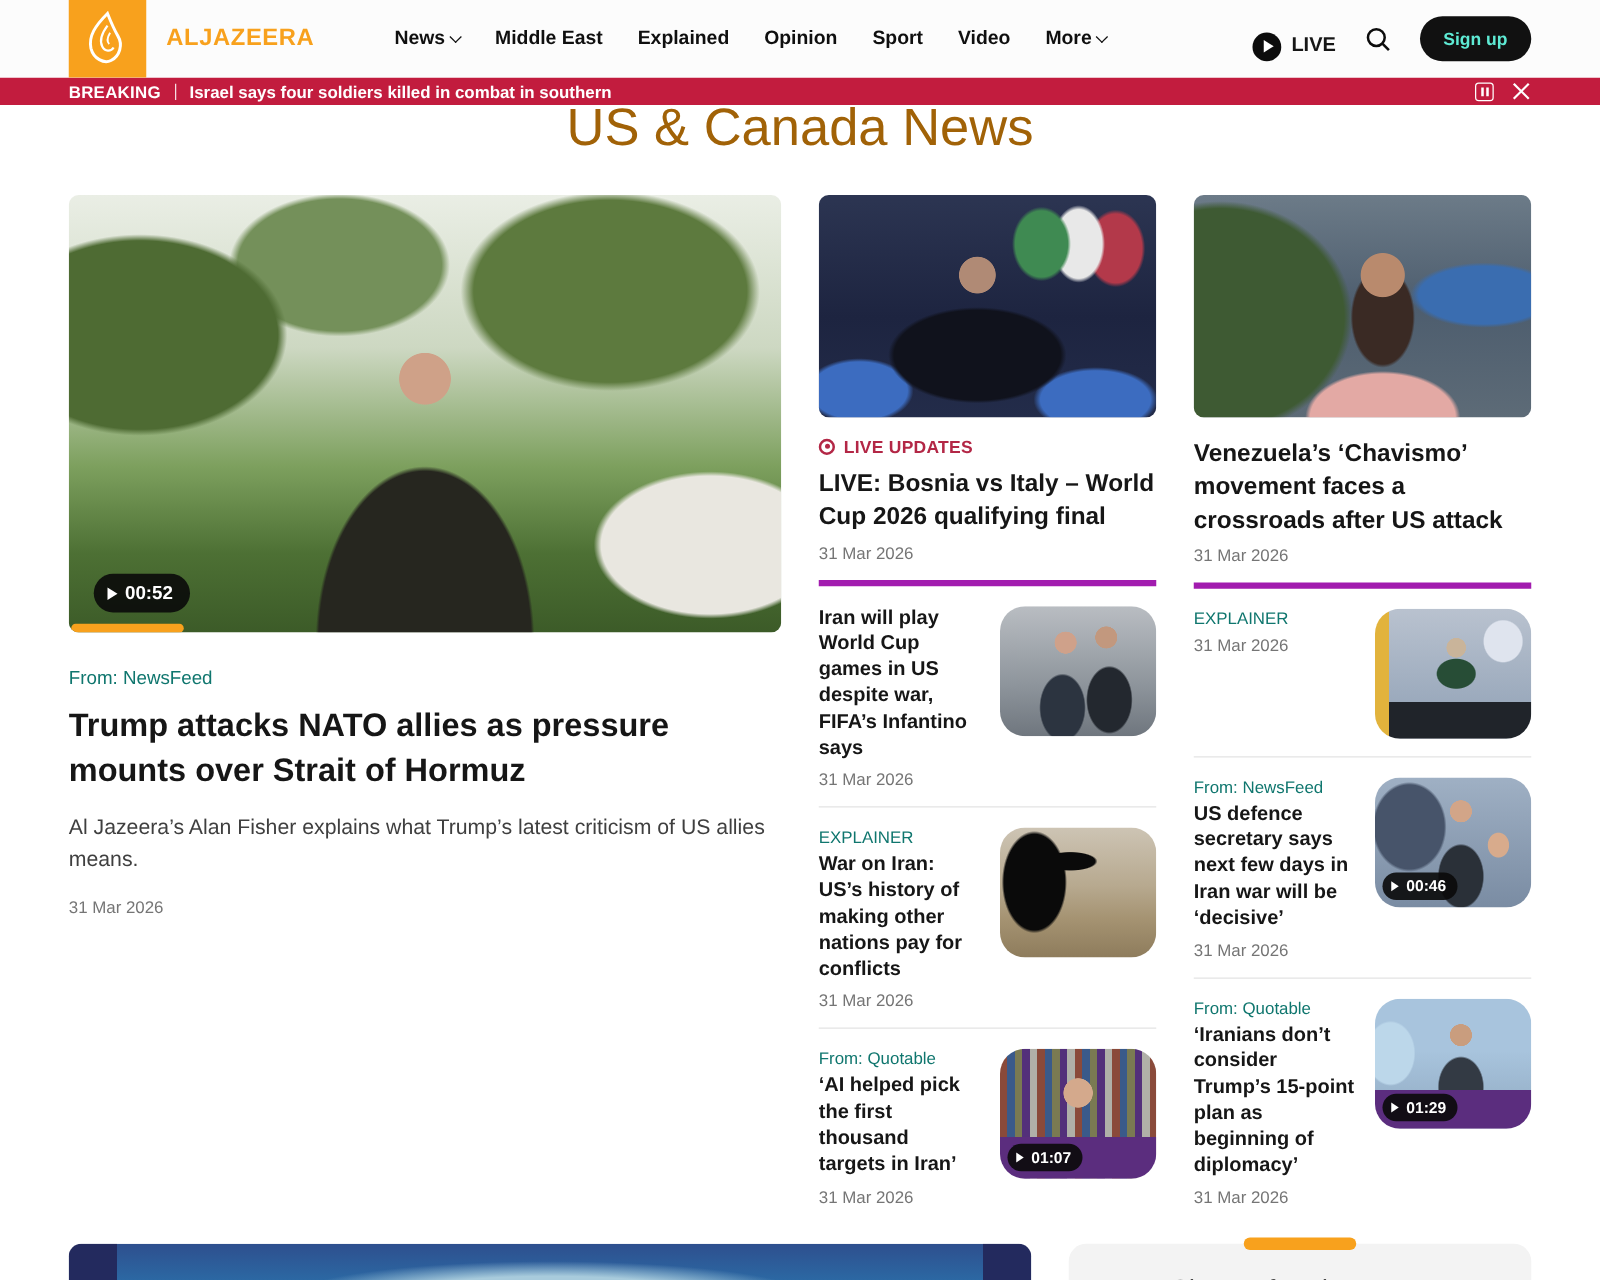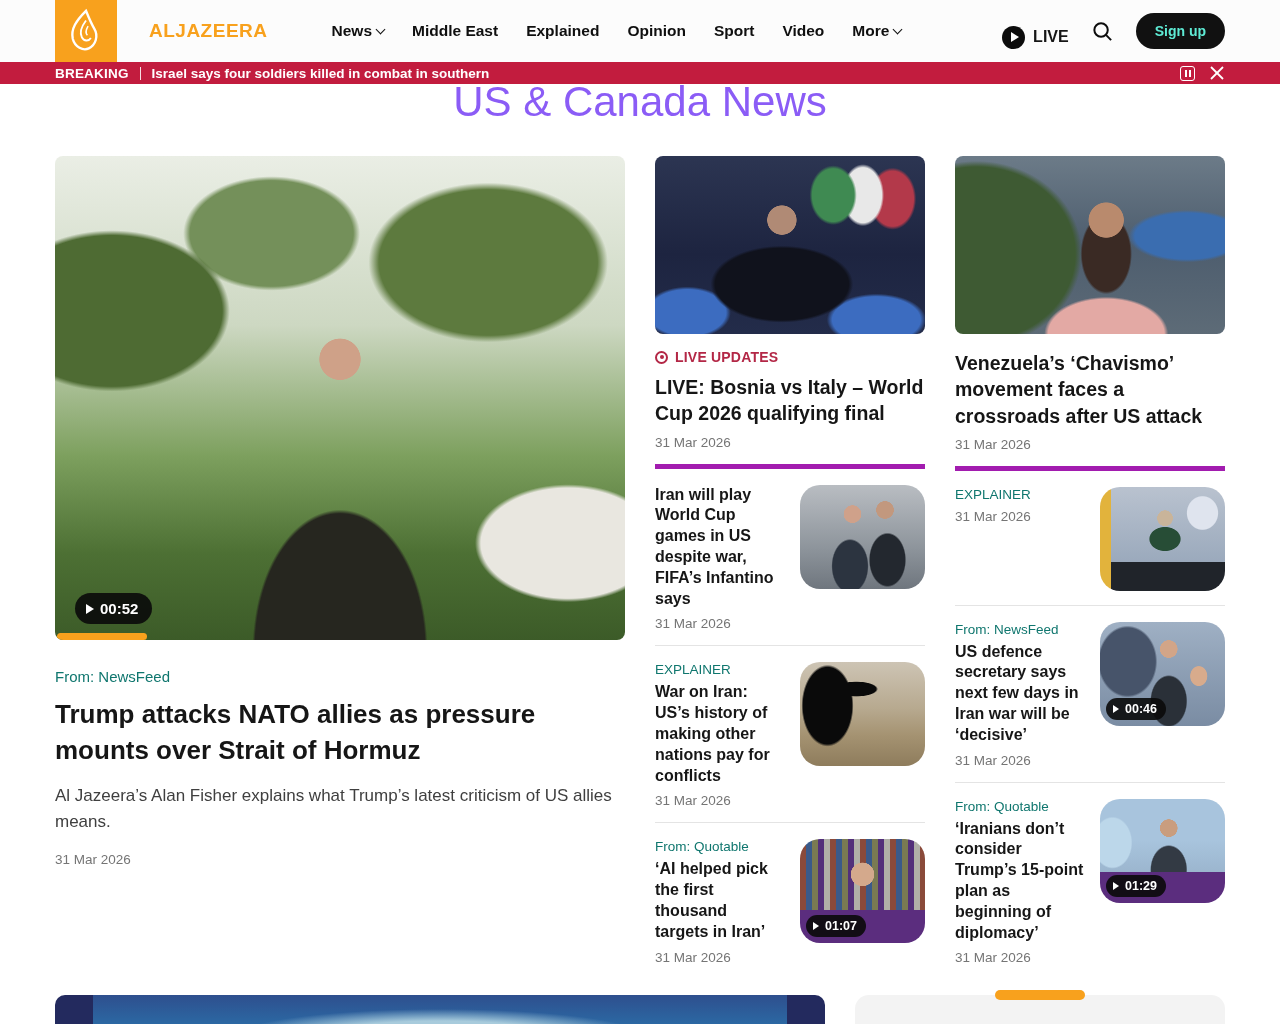--- a/index.html
+++ b/index.html
@@ -2,21 +2,21 @@
 <html><head>
 <meta charset="utf-8">
 <style>
   * { margin:0; padding:0; box-sizing:border-box; }
   html,body { width:1280px; height:1024px; overflow:hidden; background:#fff;
     font-family:"Liberation Sans", sans-serif; color:#161616; }
 
   
   .header { height:62px; background:#fcfcfc; display:flex; align-items:center; position:relative; z-index:6; }
   .logo-box { width:62px; height:62px; background:#f8a11d; margin-left:55px; display:flex; align-items:center; justify-content:center; cursor:pointer; flex-shrink:0; }
-  .wordmark { color:#f8a11d; font-weight:700; font-size:19px; letter-spacing:.5px; margin-left:32px; cursor:pointer; }
+  .wordmark { color:#f8a11d; font-weight:700; font-size:19px; letter-spacing:.5px; margin-left:16px; cursor:pointer; }
   .nav { display:flex; align-items:center; gap:28px; margin-left:64px; }
   .nav-item { font-size:15.5px; font-weight:700; color:#0f0f0f; cursor:pointer; display:flex; align-items:center; gap:5px; white-space:nowrap; }
   .chev { width:7px; height:7px; border-right:1.6px solid #0f0f0f; border-bottom:1.6px solid #0f0f0f; transform:rotate(45deg); margin-top:-4px; }
   .header-right { margin-left:auto; margin-right:55px; display:flex; align-items:center; gap:22px; }
   .live-btn { display:flex; align-items:center; gap:8px; cursor:pointer;margin-top:12px; }
   .play-circle { width:23px; height:23px; border-radius:50%; background:#0c0c0c; display:flex; align-items:center; justify-content:center; }
   .play-circle i { display:block; width:0; height:0; border-top:5px solid transparent; border-bottom:5px solid transparent; border-left:8px solid #fff; margin-left:2px; }
   .live-label { font-size:16px; font-weight:700; }
   .search-btn { cursor:pointer; display:flex; }
   .signup-btn { background:#111; color:#5eead4; border:none; border-radius:20px; padding:10px 19px; font-size:14px; font-weight:700; cursor:pointer; font-family:inherit; }
@@ -25,26 +25,26 @@
   .breaking { position:relative; z-index:5; height:22px; background:#c21c3e; display:flex; align-items:center; padding:0 55px; color:#fff; }
   .breaking-label { font-size:13.5px; font-weight:700; letter-spacing:.2px; }
   .breaking-sep { width:1px; height:13px; background:rgba(255,255,255,.85); margin:0 11px; }
   .breaking-text { font-size:13.5px; font-weight:700; cursor:pointer; }
   .breaking-controls { margin-left:auto; display:flex; align-items:center; gap:14px; }
   .pause-btn { width:15px; height:15px; border:1.5px solid #fff; border-radius:3px; display:flex; align-items:center; justify-content:center; gap:2px; cursor:pointer; background:transparent; }
   .pause-btn i { display:block; width:2px; height:7px; background:#fff; }
   .close-btn { cursor:pointer; display:flex; background:transparent; border:none; padding:0; }
 
   
-  .page-title { text-align:center; font-size:42px; font-weight:400; color:#8b5cf6; margin-top:-6px; line-height:1.15; position:relative; z-index:1; }
+  .page-title { text-align:center; font-size:42px; font-weight:400; color:#a16207; margin-top:-6px; line-height:1.15; position:relative; z-index:1; }
 
   
   .main { display:grid; grid-template-columns:570px 270px 270px; gap:30px; padding:0 55px; margin-top:30px; align-items:start; }
   .media { display:block; border-radius:8px; position:relative; cursor:pointer; overflow:hidden; }
-  .media-lg { width:570px; height:484px; }
+  .media-lg { width:570px; height:350px; }
   .media-md { width:270px; height:178px; }
   .thumb { width:125px; height:104px; border-radius:20px; flex-shrink:0; position:relative; cursor:pointer; }
 
   .badge { position:absolute; display:inline-flex; align-items:center; gap:6px; background:rgba(10,10,10,.9); color:#fff; border-radius:16px; font-weight:700; }
   .badge i { display:block; width:0; height:0; border-top:5px solid transparent; border-bottom:5px solid transparent; border-left:8px solid #fff; }
   .badge-lg { left:20px; bottom:16px; font-size:15px; padding:7px 14px 7px 11px; }
   .badge-sm { left:6px; bottom:6px; font-size:12.5px; padding:4px 9px 4px 7px; }
   .badge-sm i { border-top-width:4px; border-bottom-width:4px; border-left-width:6px; }
   .progress { position:absolute; left:2px; bottom:0; width:90px; height:7px; background:#f8a11d; border-radius:4px; }
 

